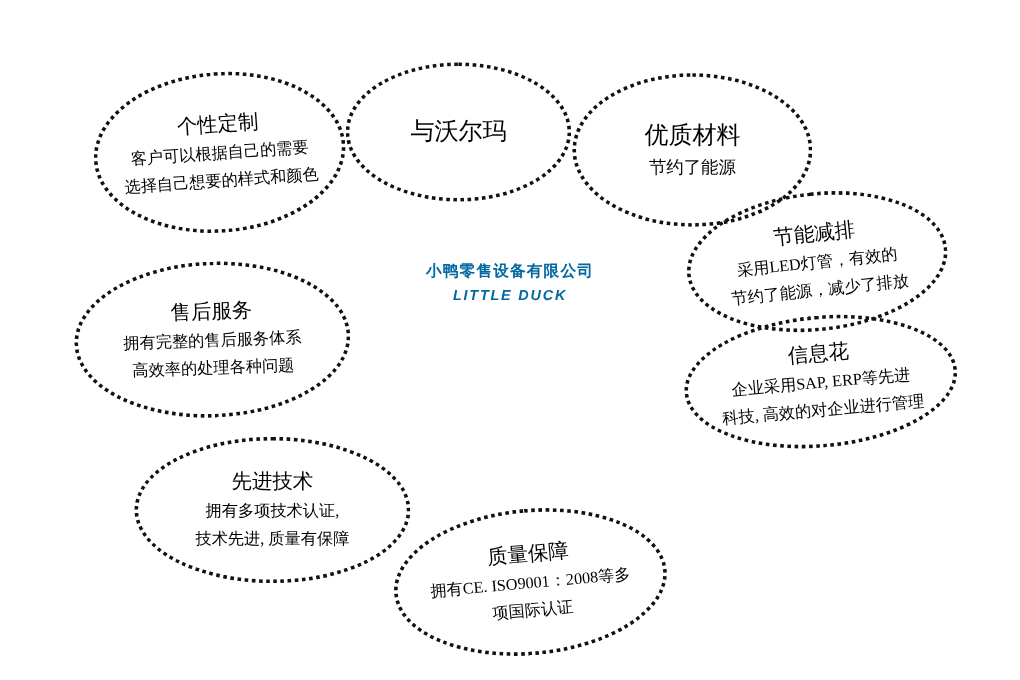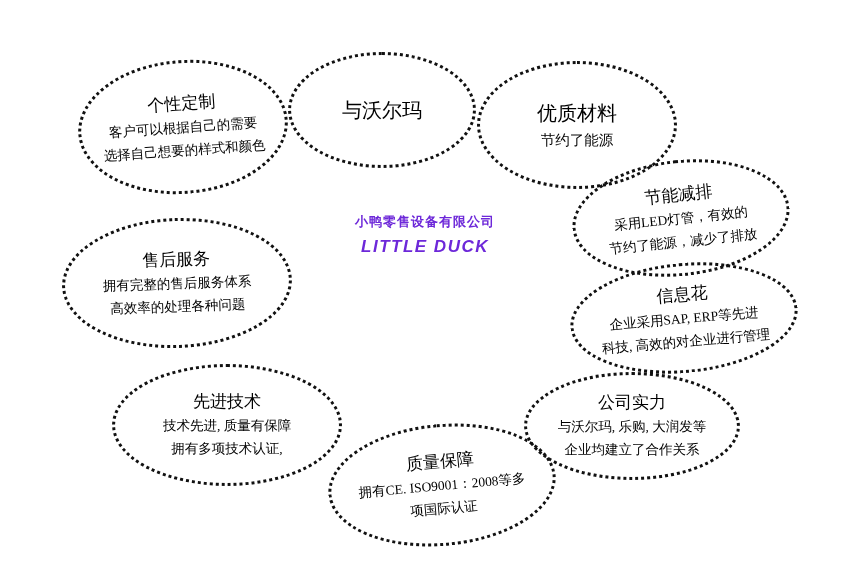--- a/index.html
+++ b/index.html
@@ -44,31 +44,31 @@
   .bubble.big .title { font-size: 20px; }
   .bubble.big .line { font-size: 14.5px; }
 
   .center-logo {
     position: absolute;
     display: flex;
     flex-direction: column;
     align-items: center;
     justify-content: center;
     text-align: center;
-    color: #6d28d9;
+    color: #0369a1;
     font-family: "Liberation Sans", sans-serif;
     font-weight: bold;
   }
   .center-logo .cn {
     font-size: 13px;
     letter-spacing: 1px;
     line-height: 1.6;
   }
   .center-logo .en {
-    font-size: 17px;
+    font-size: 12px;
     letter-spacing: 1.5px;
     line-height: 1.6;
     font-style: italic;
   }
 </style>
 </head>
 <body>
 
 <div id="canvas">
 
@@ -99,26 +99,21 @@
       <div class="line">拥有完整的售后服务体系</div>
       <div class="line">高效率的处理各种问题</div>
     </div>
     <div class="bubble" style="left: 570px; top: 263px; width: 228px; height: 110px; transform: rotate(-5deg);">
       <div class="title">信息花</div>
       <div class="line">企业采用SAP, ERP等先进</div>
       <div class="line">科技, 高效的对企业进行管理</div>
     </div>
     <div class="bubble" style="left: 112px; top: 364px; width: 230px; height: 122px; transform: rotate(0deg);">
       <div class="title">先进技术</div>
+      <div class="line">拥有多项技术认证,</div>
       <div class="line">技术先进, 质量有保障</div>
-      <div class="line">拥有多项技术认证,</div>
-    </div>
-    <div class="bubble" style="left: 524px; top: 372px; width: 216px; height: 108px; transform: rotate(0deg);">
-      <div class="title">公司实力</div>
-      <div class="line">与沃尔玛, 乐购, 大润发等</div>
-      <div class="line">企业均建立了合作关系</div>
     </div>
     <div class="bubble" style="left: 328px; top: 424px; width: 228px; height: 122px; transform: rotate(-5deg);">
       <div class="title">质量保障</div>
       <div class="line">拥有CE. ISO9001：2008等多</div>
       <div class="line">项国际认证</div>
     </div>
   </div>
 
 </body></html>

